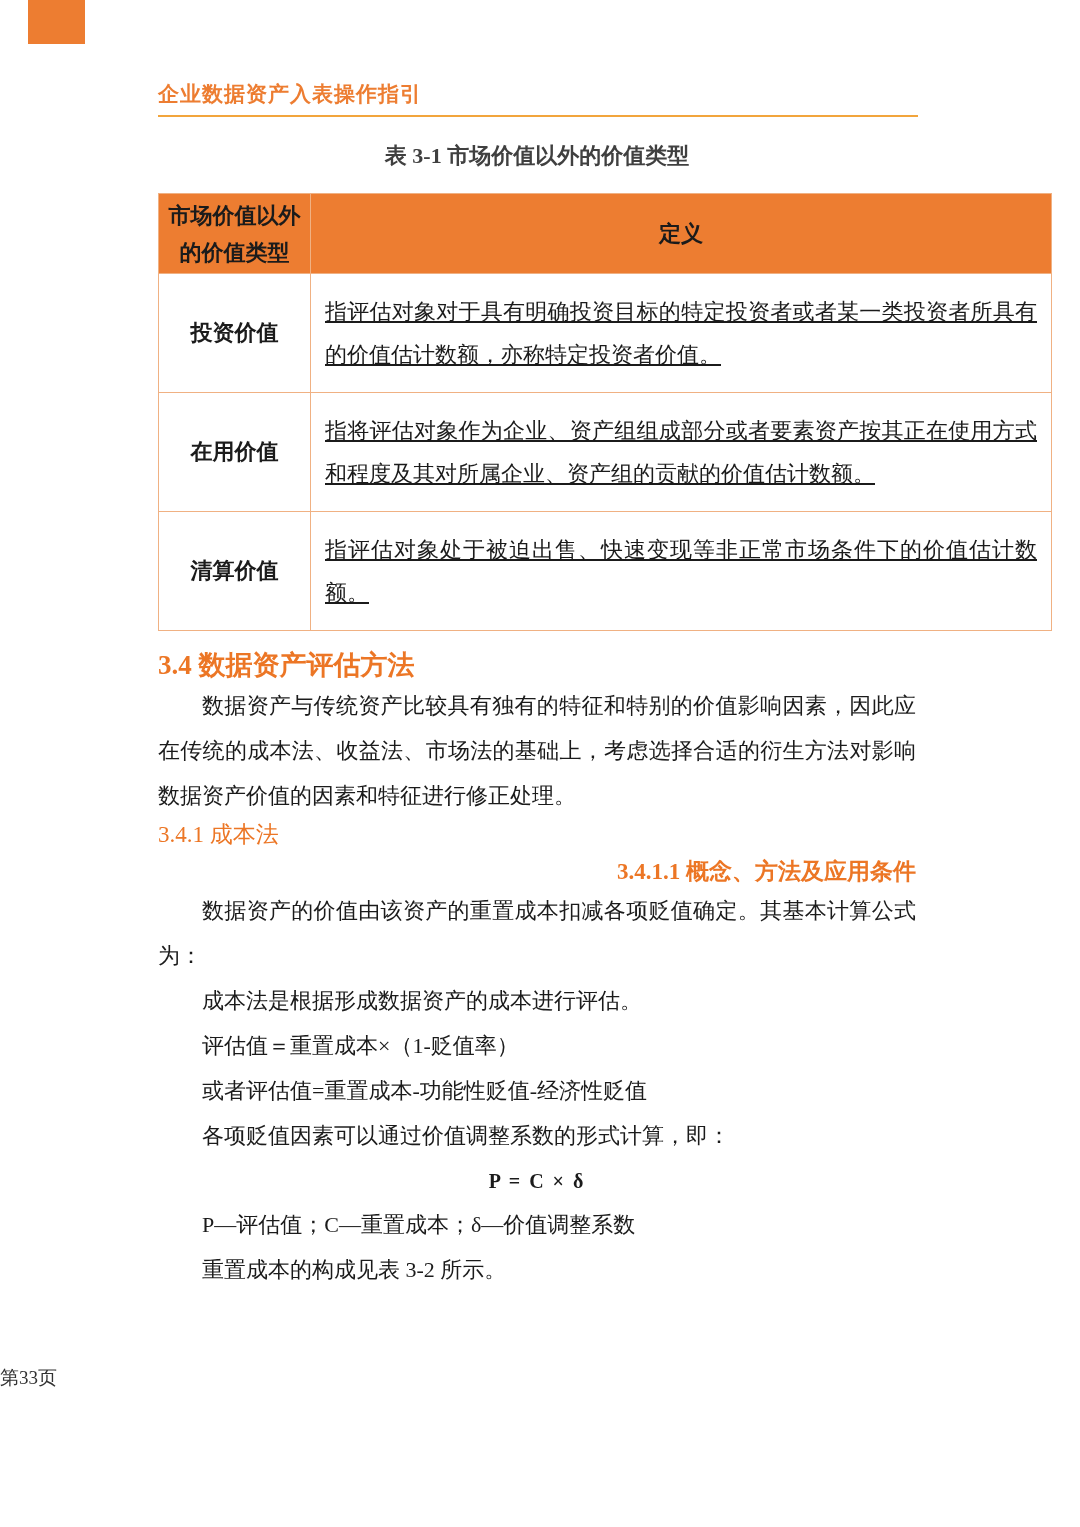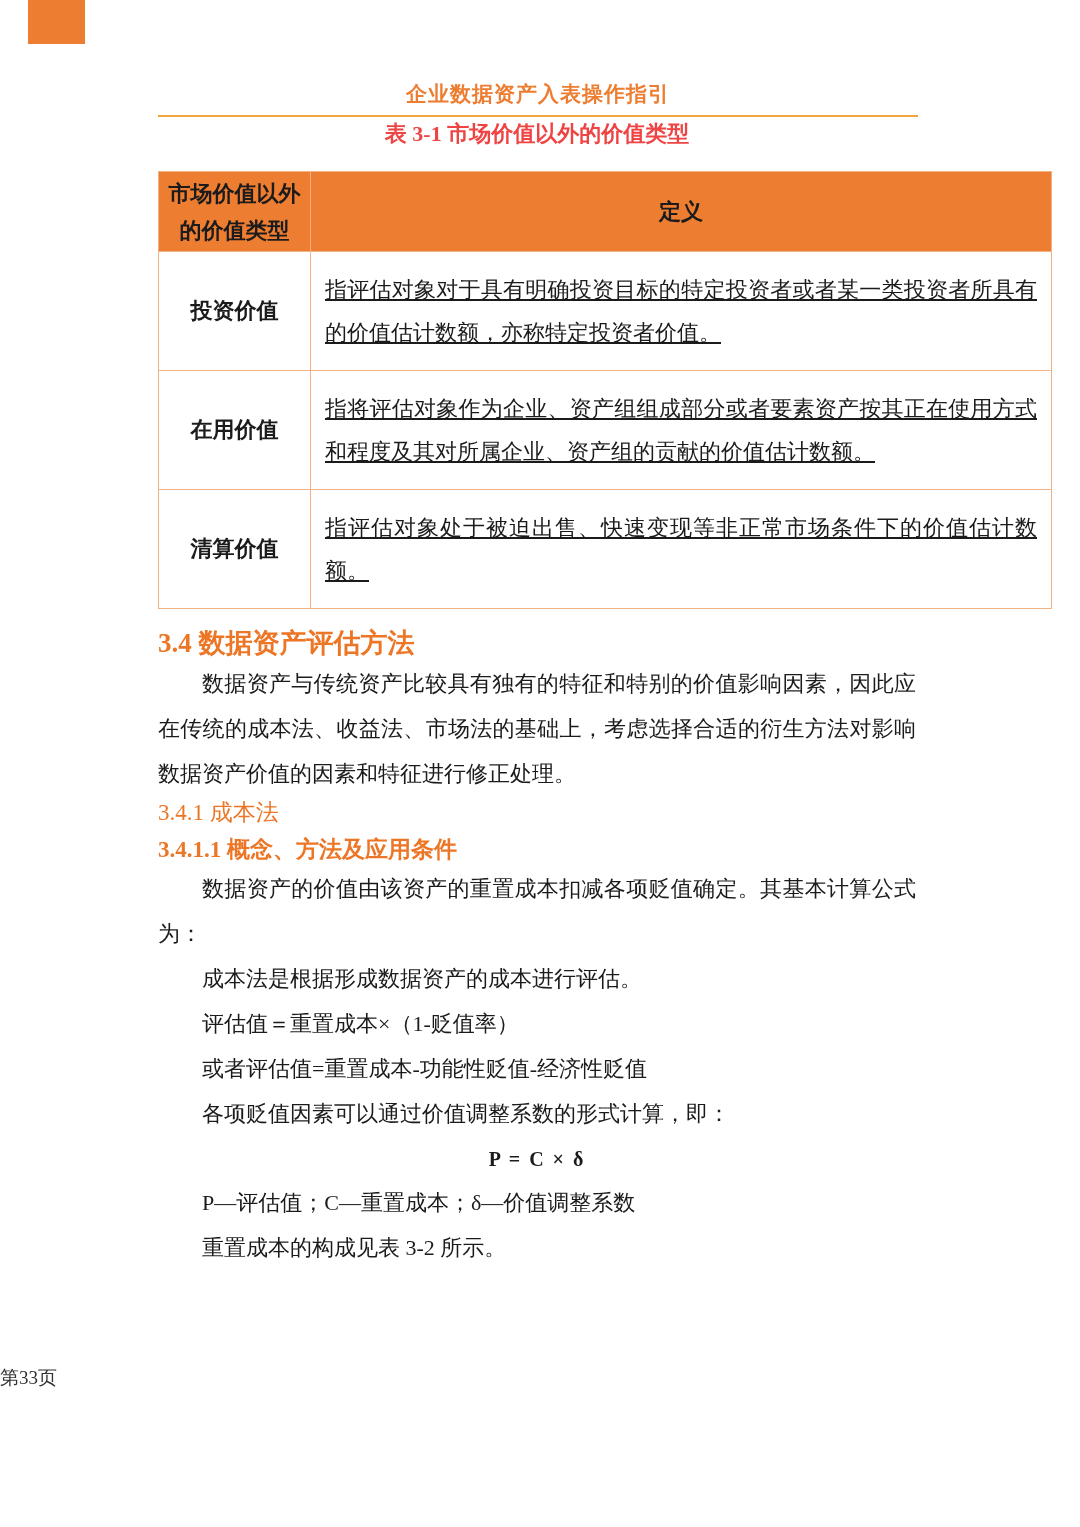--- a/index.html
+++ b/index.html
@@ -12,32 +12,32 @@
   .page { position: relative; width: 1080px; height: 1527px; overflow: hidden; background: #fff; }
 
   .corner-mark {
     position: absolute; left: 28px; top: 0; width: 57px; height: 44px;
     background: #ED7D31;
   }
 
   .header {
     position: absolute; left: 158px; top: 0; width: 760px; height: 117px;
     border-bottom: 2px solid #F2A53C;
-    display: flex; align-items: flex-end; justify-content: center;
+    display: flex; align-items: flex-end; justify-content: flex-start;
     box-sizing: border-box; padding-bottom: 7px;
   }
   .header-title {
     color: #ED7D31; font-weight: 700; font-size: 21px; letter-spacing: 1px;
   }
 
   .main { position: absolute; left: 158px; top: 119px; width: 758px; }
 
   .table-caption {
-    text-align: center;
-    font-size: 22px; font-weight: 700; color: #ef4444;
+    margin-top: 22px; text-align: center;
+    font-size: 22px; font-weight: 700; color: #404040;
   }
 
   table.val-table {
     margin-top: 22px; width: 894px; border-collapse: collapse; table-layout: fixed;
   }
   table.val-table th, table.val-table td {
     border: 1px solid #F0B183; box-sizing: border-box;
   }
   table.val-table th {
     background: #ED7D31; height: 80px; font-size: 22px; font-weight: 700; color: #1b1b1b;
@@ -54,21 +54,21 @@
   }
   .th-twolines { line-height: 37px; }
 
   .h-34 {
     margin: 16px 0 0 0; color: #EC7625; font-size: 27px; font-weight: 700; line-height: 36px;
   }
   .h-341 {
     margin: 1px 0 0 0; color: #EC7625; font-size: 23px; font-weight: 400; line-height: 32px;
   }
   .h-3411 {
-    margin: 5px 0 0 0; color: #EC7625; font-size: 23px; font-weight: 700; line-height: 32px;
+    margin: 5px 0 0 0; color: #EC7625; font-size: 23px; font-weight: 700; line-height: 32px; text-align: right;
   }
   p.body-text {
     margin: 0; font-size: 22px; line-height: 45px; text-align: justify;
   }
   .mt10 { margin-top: 10px; }
   .indent { text-indent: 2em; }
   .formula-main {
     margin: 2px 0 0 0; text-align: center; font-size: 20px; line-height: 42px;
     font-weight: 600; letter-spacing: 2px;
   }

